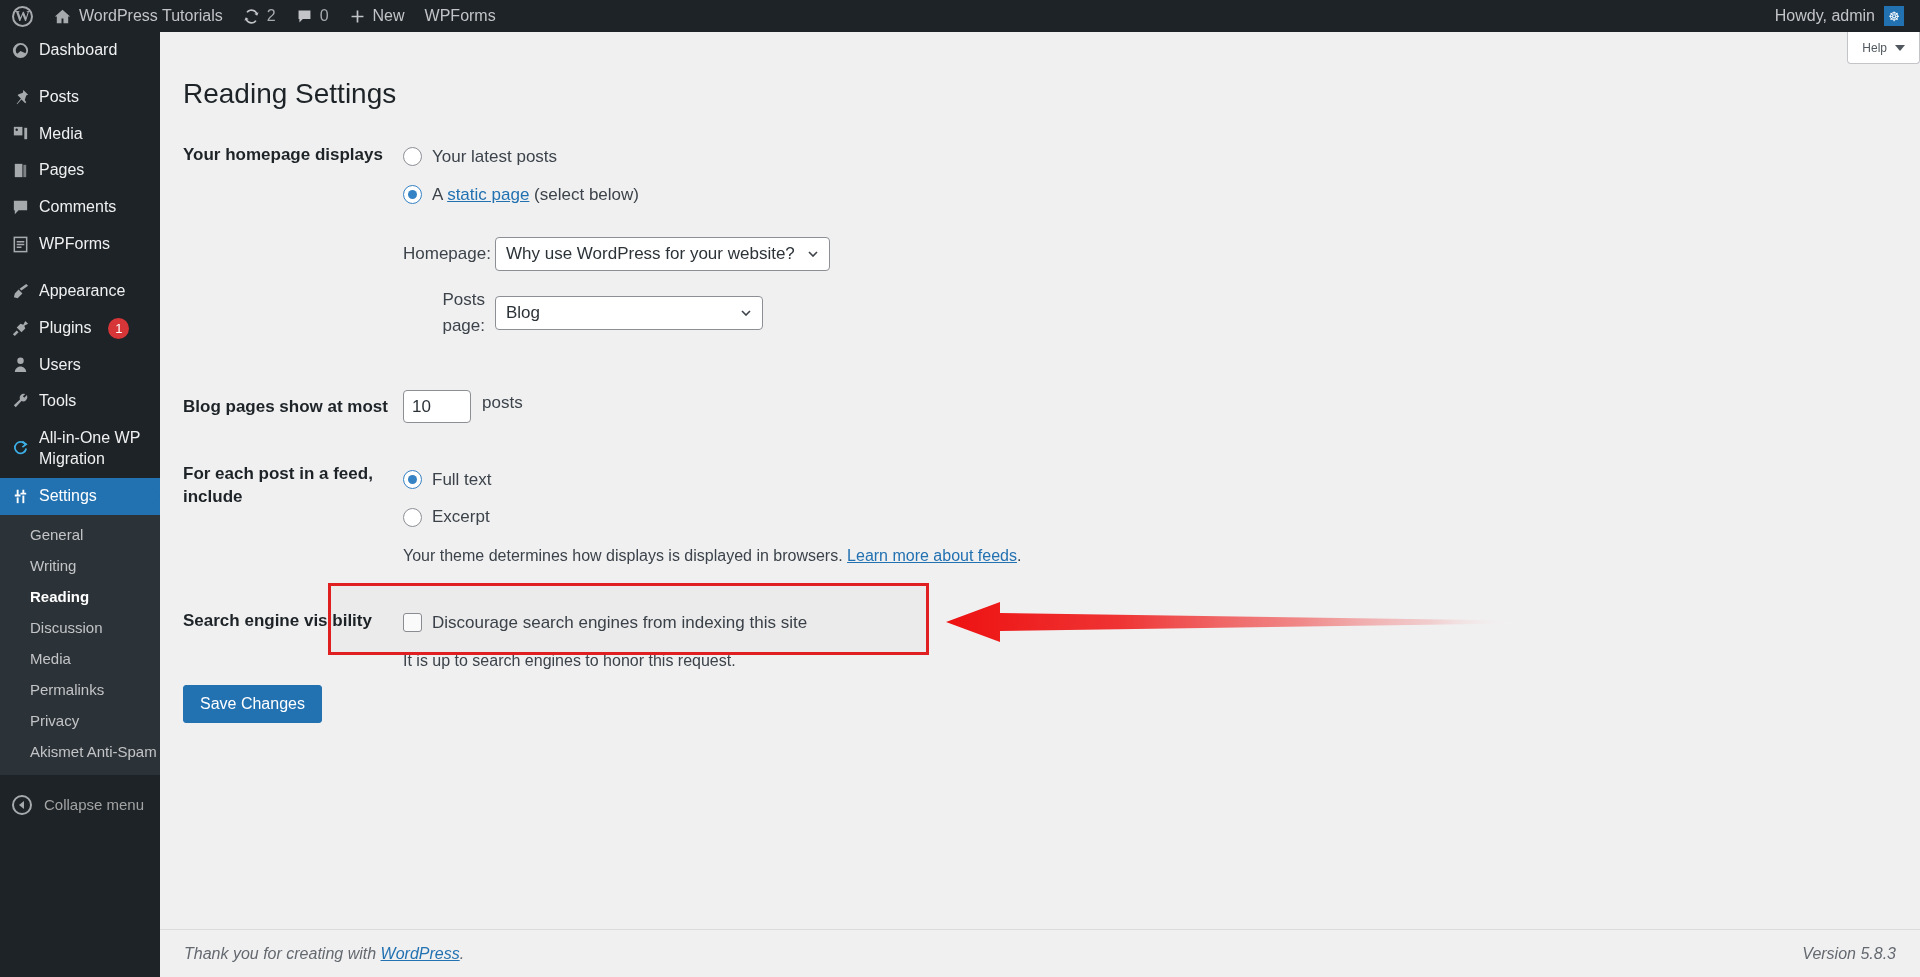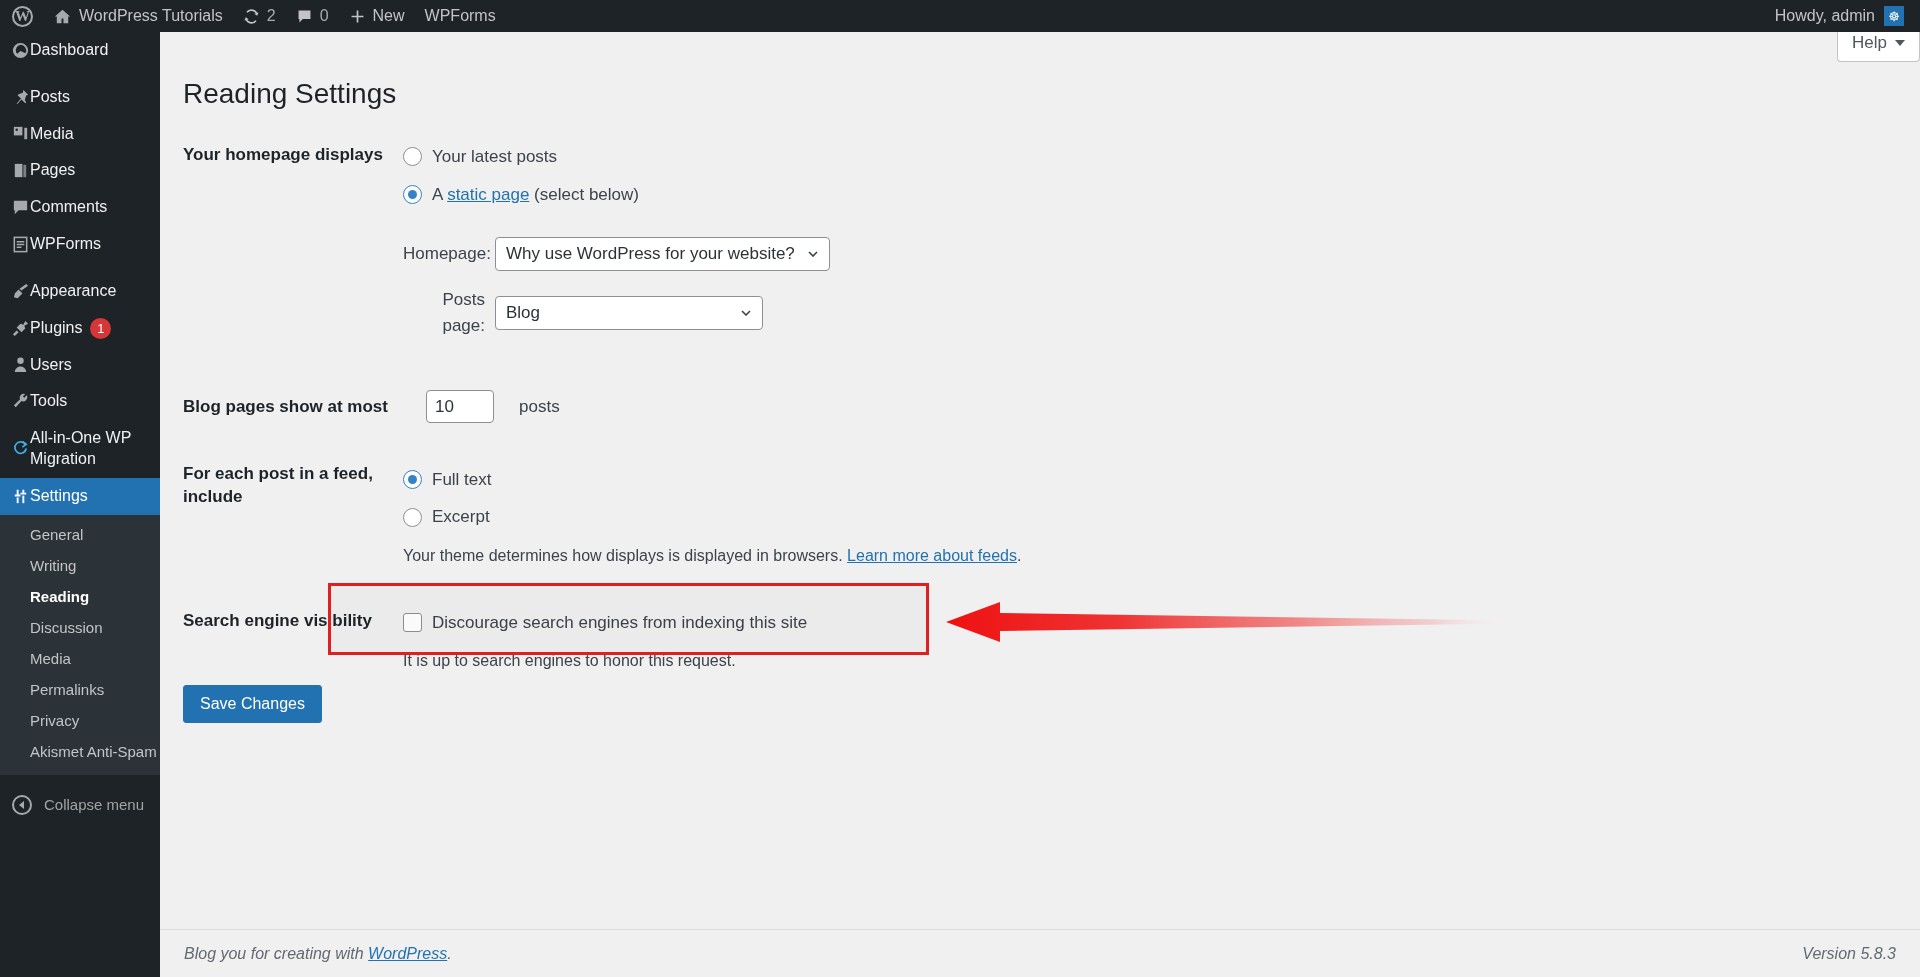--- a/index.html
+++ b/index.html
@@ -46,21 +46,21 @@
   }
 
   
   #adminmenu {
     position: absolute; top: 32px; left: 0;
     width: 160px; height: 945px;
     background: #1d2327;
     font-size: 16px;
   }
   .menu-top {
-    display: flex; align-items: center; 
+    display: flex; align-items: center; gap: 9px;
     min-height: 34px; padding: 8px 0 8px 10px;
     color: #f0f0f1;
   }
   .menu-top .mi { width: 20px; height: 20px; flex: 0 0 20px; color:#a7aaad; display:flex; align-items:center; justify-content:center;}
   .menu-top .ml { line-height: 1.3; }
   .menu-sep { height: 10px; }
   .menu-top.current {
     background: #2271b1; color: #fff; position: relative;
   }
   .menu-top.current .mi { color: #fff; }
@@ -102,21 +102,21 @@
     width: 1760px; height: 945px;
     background: #f0f0f1;
   }
   #help-wrap {
     position: absolute; right: 0px; top: 0px;
     height: 38px; display: flex; align-items: flex-start;
   }
   #help-btn {
     background: #fff; border: 1px solid #c3c4c7; border-top: none;
     border-radius: 0 0 4px 4px;
-    padding: 1px 14px 8px 14px; font-size: 17px; color: #50575e;
+    padding: 9px 14px 8px 14px; font-size: 12px; color: #50575e;
     display: flex; align-items: center; gap: 8px;
   }
   .caret-down {
     width: 0; height: 0; border-style: solid;
     border-width: 6px 5px 0 5px;
     border-color: #50575e transparent transparent transparent;
   }
   #page-title {
     position: absolute; left: 23px; top: 25px;
     font-size: 28px; font-weight: 400; color: #1d2327;
@@ -165,21 +165,21 @@
   .wpselect .sc {
     position: absolute; right: 11px; top: 13px;
     width: 10px; height: 6px;
   }
   .numinput {
     width: 68px; height: 33px; background: #fff;
     border: 1px solid #8c8f94; border-radius: 4px;
     font-size: 17px; color: #2c3338;
     padding: 0 8px; display: inline-flex; align-items: center;
   }
-  .inline-row { display: flex; align-items: center; gap: 25px; margin-left: 23px; }
+  .inline-row { display: flex; align-items: flex-start; gap: 11px; }
   .unit { font-size: 17px; color: #3c434a; }
   .hint { font-size: 16px; color: #3c434a; margin-top: 14px; }
 
   
   #highlight-box {
     position: absolute; left: 168px; top: 551px;
     width: 601px; height: 72px;
     border: 3px solid #e02020; background: rgba(0,0,0,0.018);
     pointer-events: none; z-index: 4;
   }
@@ -506,15 +506,15 @@
         <stop offset="0.62" stop-color="#f05a5a" stop-opacity="0.70"></stop>
         <stop offset="0.85" stop-color="#f29898" stop-opacity="0.40"></stop>
         <stop offset="1" stop-color="#ffffff" stop-opacity="0.05"></stop>
       </linearGradient>
     </defs>
     <polygon points="0,20 54,0 54,11 570,18.6 570,21.4 54,29 54,40" fill="url(#arrgrad)"></polygon>
   </svg>
 </div>
 
 <div id="wpfooter">
-  <span><span>Blog you for creating with </span><a class="link">WordPress</a><span>.</span></span>
+  <span><span>Thank you for creating with </span><a class="link">WordPress</a><span>.</span></span>
   <span class="right">Version 5.8.3</span>
 </div>
 
 </body></html>

